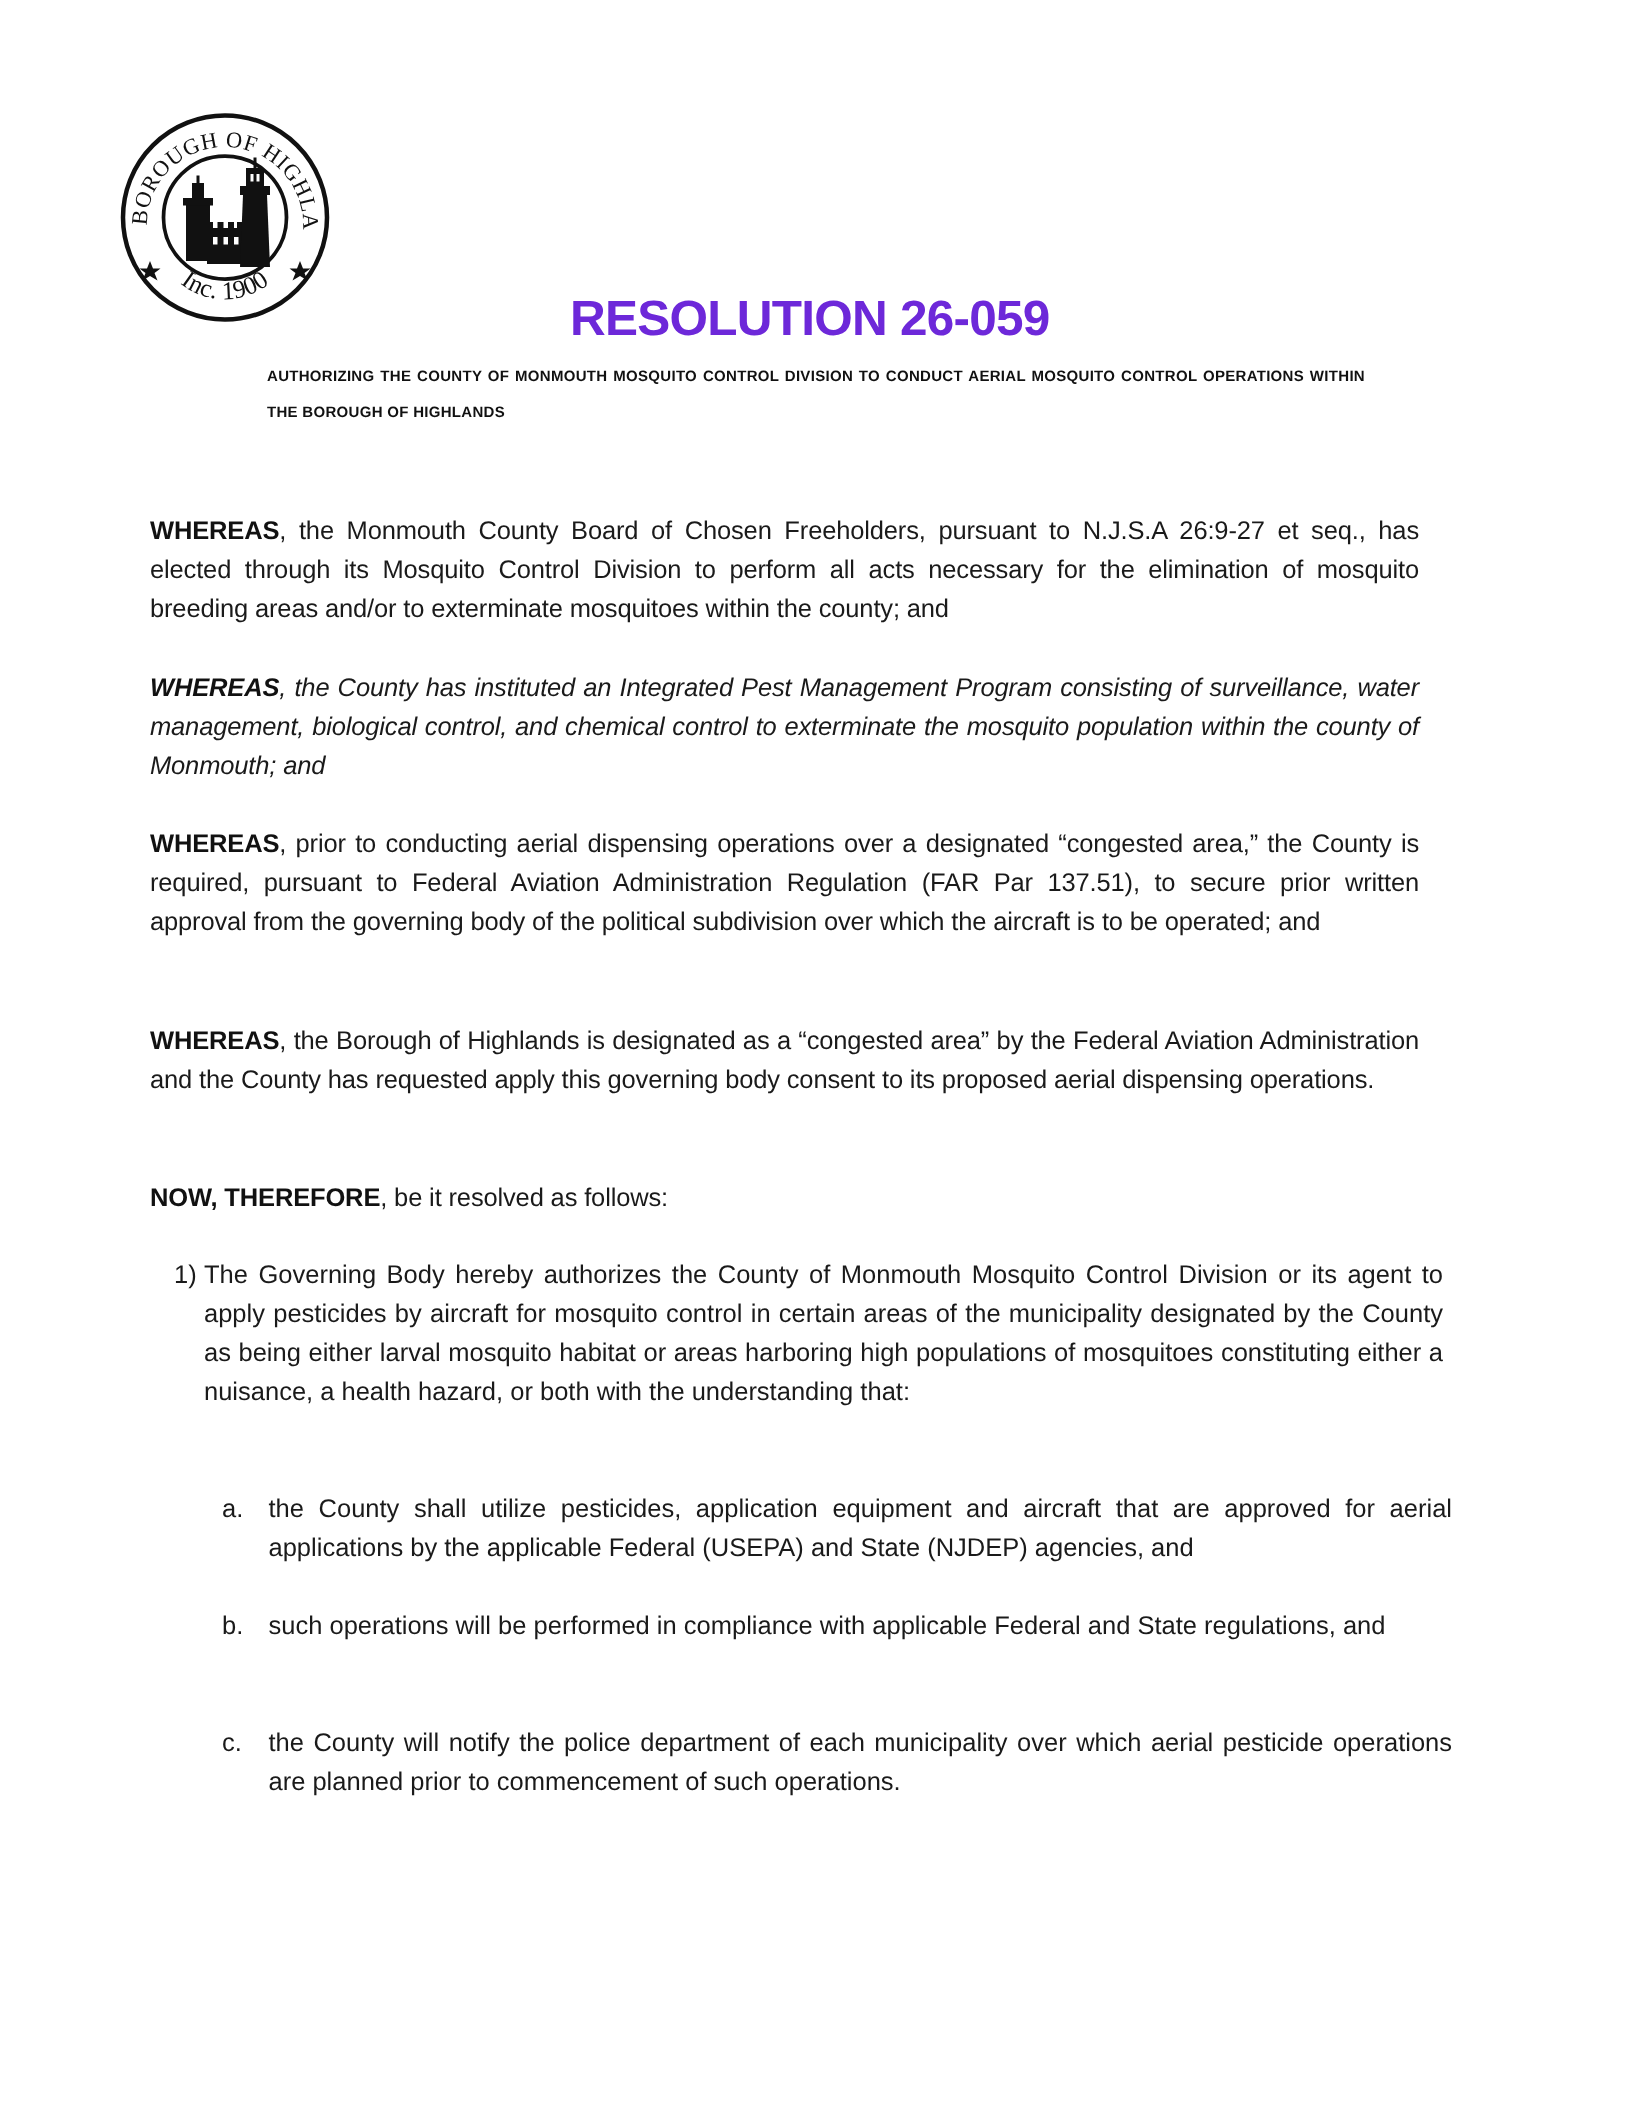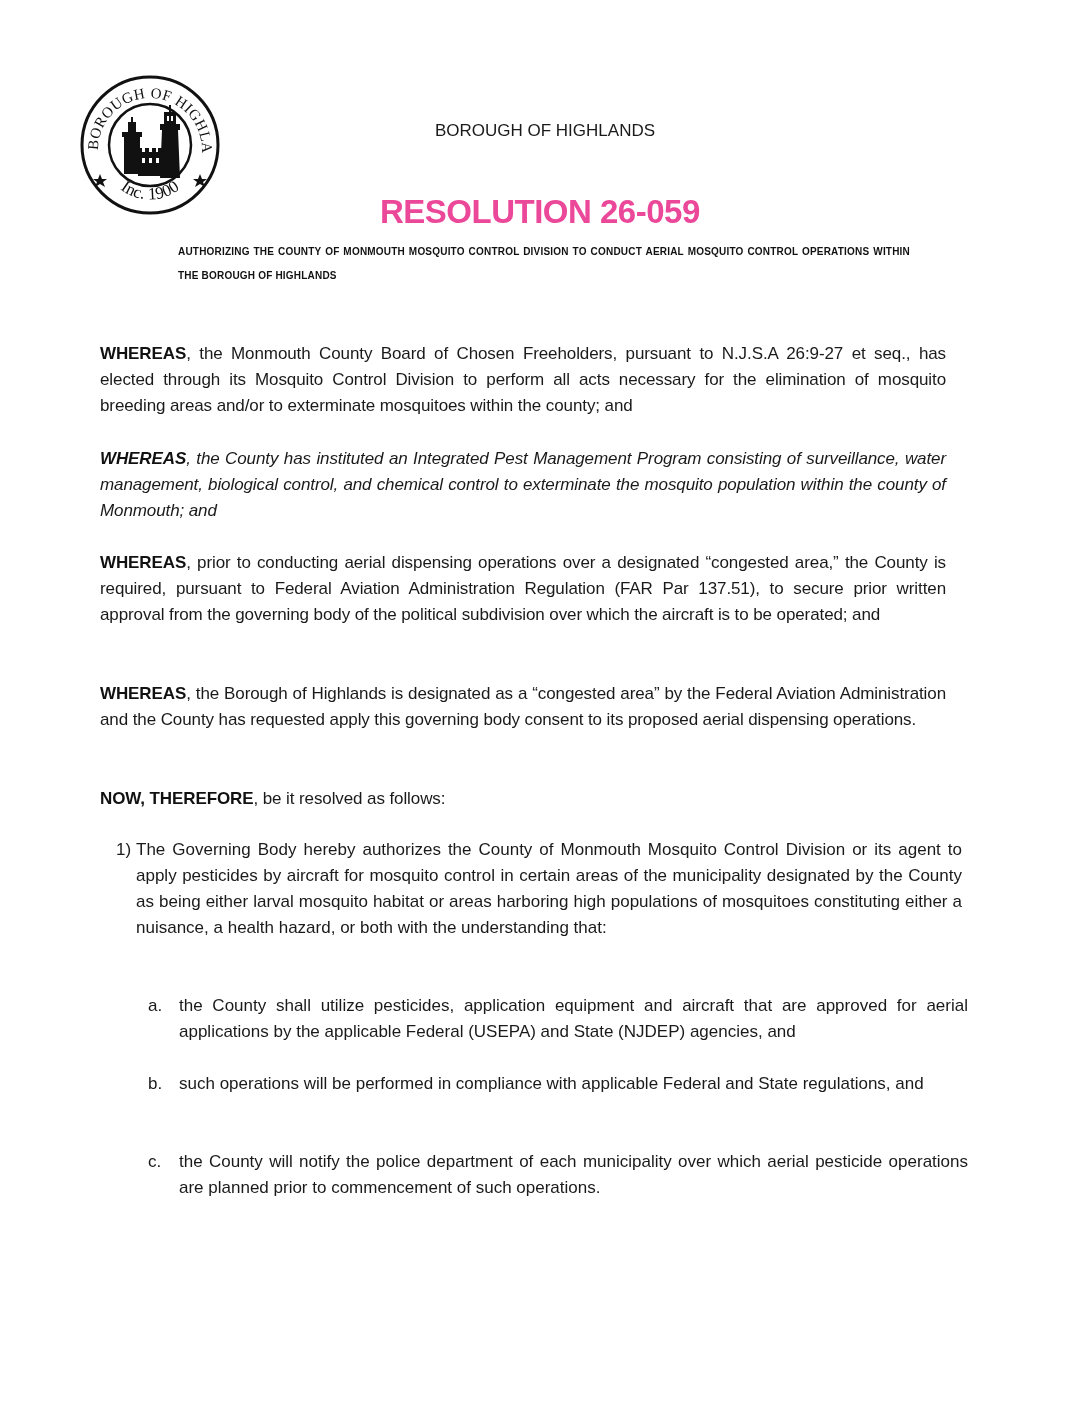--- a/index.html
+++ b/index.html
@@ -7,21 +7,21 @@
     width: 1088px; height: 1408px; position: relative; overflow: hidden;
     font-family: "Liberation Sans", sans-serif; color: #111111;
   }
   .seal { position: absolute; left: 76px; top: 74px; width: 148px; height: 142px; }
   .header-lines {
     position: absolute; left: 360px; width: 370px; top: 118px;
     text-align: center; font-size: 17px; line-height: 26px; color: #1a1a1a;
   }
   .res-title {
     position: absolute; left: 380px; top: 193px;
-    font-size: 33px; font-weight: bold; letter-spacing: -0.5px; color: #ec4899;
+    font-size: 33px; font-weight: bold; letter-spacing: -0.5px; color: #6d28d9;
   }
   .subtitle {
     position: absolute; left: 178px; top: 240px; width: 732px;
     font-size: 10px; font-weight: bold; line-height: 24px; text-align: justify;
     text-align-last: left; letter-spacing: 0.2px;
   }
   .para {
     position: absolute; left: 100px; width: 846px;
     font-size: 17px; line-height: 26px; text-align: justify; color: #1a1a1a;
     letter-spacing: -0.1px;
@@ -80,21 +80,20 @@
       <rect x="66" y="84" width="3" height="5"></rect>
         <rect x="73" y="84" width="3" height="5"></rect>
         <rect x="80" y="84" width="3" height="5"></rect>
       <rect x="91" y="42" width="2" height="5"></rect>
         <rect x="95" y="42" width="2" height="5"></rect>
     </g>
   </svg>
 </div>
 
 <div class="header-lines">
-  <div>BOROUGH OF HIGHLANDS</div>
 </div>
 
 <div class="res-title">RESOLUTION 26-059</div>
 <div class="subtitle">AUTHORIZING THE COUNTY OF MONMOUTH MOSQUITO CONTROL DIVISION TO CONDUCT AERIAL MOSQUITO CONTROL OPERATIONS WITHIN THE BOROUGH OF HIGHLANDS</div>
 
 <div class="para" style="top:341px;">
   <b>WHEREAS</b><span>, the Monmouth County Board of Chosen Freeholders, pursuant to N.J.S.A 26:9-27 et seq., has elected through its Mosquito Control Division to perform all acts necessary for the elimination of mosquito breeding areas and/or to exterminate mosquitoes within the county; and</span>
 </div>
 <div class="para" style="top:446px;font-style:italic;">
   <b>WHEREAS</b><span>, the County has instituted an Integrated Pest Management Program consisting of surveillance, water management, biological control, and chemical control to exterminate the mosquito population within the county of Monmouth; and</span>

